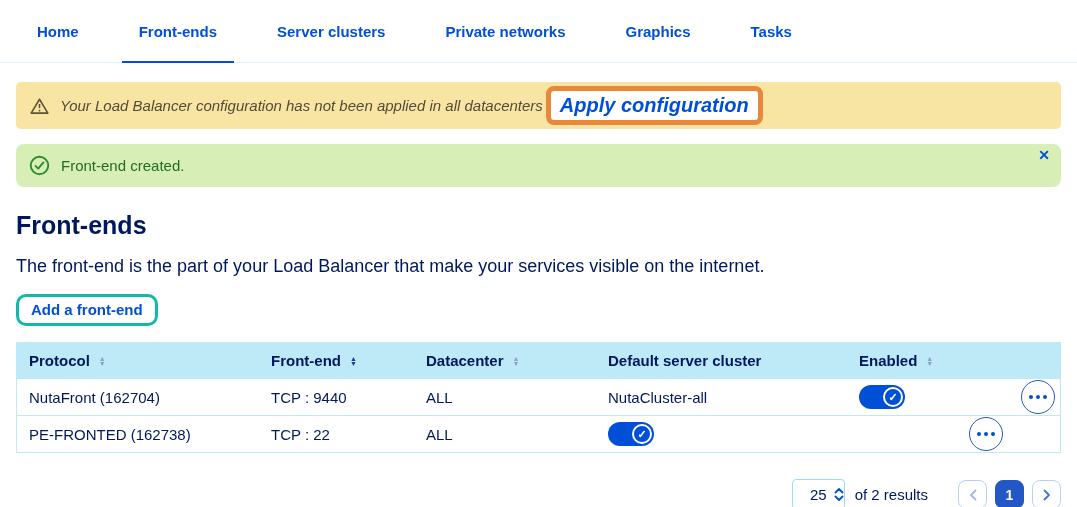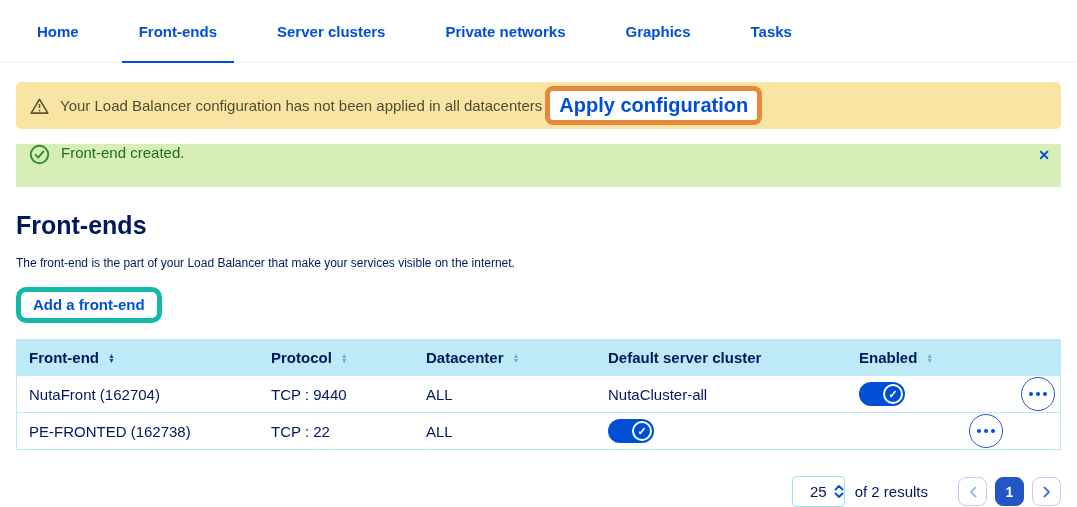--- a/index.html
+++ b/index.html
@@ -24,47 +24,47 @@
   }
   .tab.active::after {
     content:""; position:absolute; left:0; right:0; bottom:-1px;
     height:2px; background:#0050d7;
   }
   
   .banner-warning {
     margin:19px 16px 0; height:47px;
     background:#f9e5a3; border-radius:5px;
     display:flex; align-items:center; padding:0 14px;
-    font-size:15px; color:#514b38;
+    font-size:15px; color:#514b38;font-style:italic;
   }
   .banner-warning .wicon { margin-right:11px; display:flex; }
   .apply-box {
     margin-left:3px; background:#ffffff;
     border:5px solid #e8883a; border-radius:8px;
     padding:3px 9px; display:inline-flex; align-items:center;
   }
   .apply-link { color:#0050d7; font-weight:700; font-size:20px; text-decoration:none; cursor:pointer; white-space:nowrap; }
   .banner-success {
     margin:15px 16px 0; height:43px;
-    background:#d7eeb6; border-radius:0;
-    display:flex; padding:0 13px;
+    background:#d7eeb6; border-radius:8px;
+    display:flex; align-items:center; padding:0 13px;
     font-size:15px; color:#216e22; position:relative;
   }
   .banner-success .sicon { margin-right:11px; display:flex; }
   .close-btn {
     position:absolute; top:4px; right:11px;
     color:#0050d7; font-size:14px; font-weight:700; cursor:pointer;
     line-height:1;
   }
   
   .page-title { margin:24px 16px 0; font-size:25px; font-weight:600; color:#00185e; }
-  .page-desc  { margin:16px 16px 0; font-size:12px; color:#00185e; }
+  .page-desc  { margin:16px 16px 0; font-size:18px; color:#00185e; }
   .add-btn {
     margin:17px 0 0 16px; display:inline-block;
-    background:#fff; border:5px solid #14b8a6; border-radius:10px;
+    background:#fff; border:3px solid #14b8a6; border-radius:10px;
     color:#0050d7; font-weight:700; font-size:15px;
     padding:4px 12px 5px; cursor:pointer;
     font-family:"Liberation Sans", sans-serif;
   }
   
   .table { margin:16px 16px 0; border:1px solid #bee9f7; }
   .trow {
     display:grid;
     grid-template-columns: 242px 155px 182px 251px 162px 1fr;
     align-items:center;
@@ -163,29 +163,29 @@
 
 
 <h1 class="page-title">Front-ends</h1>
 <p class="page-desc">The front-end is the part of your Load Balancer that make your services visible on the internet.</p>
 <button class="add-btn">Add a front-end</button>
 
 
 <div class="table">
   <div class="trow thead">
     <div class="cell">
+      <span class="hlabel">Protocol</span>
+      <span class="sort">
+        <span>▲</span>
+          <span>▼</span>
+      </span>
+    </div>
+    <div class="cell">
       <span class="hlabel">Front-end</span>
       <span class="sort active">
-        <span>▲</span>
-          <span>▼</span>
-      </span>
-    </div>
-    <div class="cell">
-      <span class="hlabel">Protocol</span>
-      <span class="sort">
         <span>▲</span>
           <span>▼</span>
       </span>
     </div>
     <div class="cell">
       <span class="hlabel">Datacenter</span>
       <span class="sort">
         <span>▲</span>
           <span>▼</span>
       </span>

